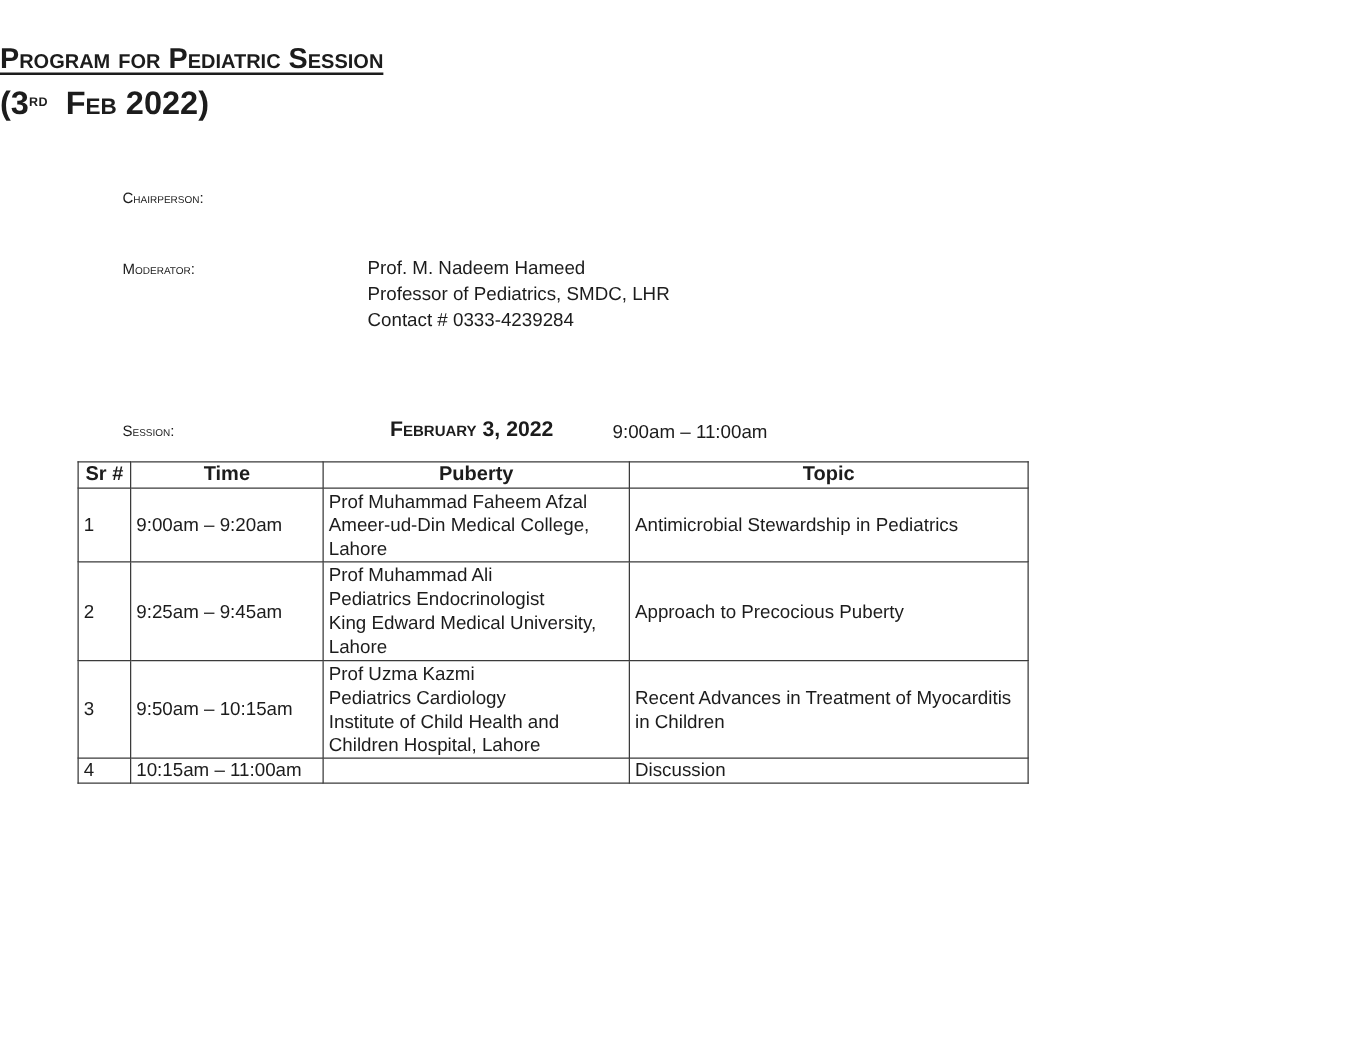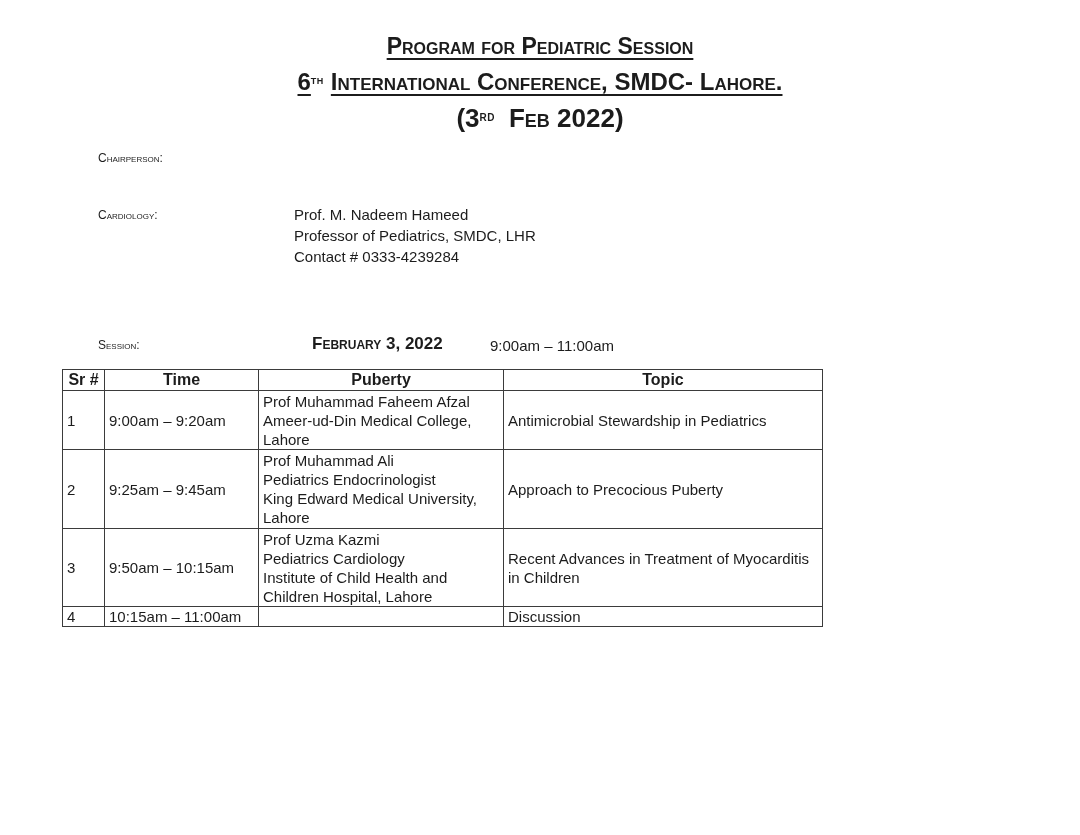--- a/index.html
+++ b/index.html
@@ -16,21 +16,21 @@
     color: #1c1c1c;
     overflow: hidden;
   }
 
   
   .title-block {
     position: absolute;
     top: 30px;
     left: 0;
     width: 1080px;
-    text-align: center;
+    text-align: left;
     font-weight: bold;
   }
   .title-line {
     font-variant: small-caps;
     line-height: 33px;
     white-space: nowrap;
   }
   .title-line.underlined {
     text-decoration: underline;
     text-decoration-thickness: 2px;
@@ -122,27 +122,26 @@
   .col-speaker { width: 245px; }
   .col-topic { width: 319px; }
 </style>
 </head>
 <body>
 
 <div class="page">
 
   <div class="title-block">
     <div class="title-line title-line-1 underlined">Program for Pediatric Session</div>
-    <div class="title-line title-line-2 underlined"><span>6</span><span class="title-sup">th</span><span class="title-rest-2">International Conference, SMDC- Lahore.</span></div>
     <div class="title-line title-line-3"><span>(3</span><span class="title-sup">rd</span><span class="title-rest-3">Feb 2022)</span></div>
   </div>
 
   <div class="side-label chairperson-label">Chairperson:</div>
 
-  <div class="side-label moderator-label">Cardiology:</div>
+  <div class="side-label moderator-label">Moderator:</div>
   <div class="value-block moderator-values">Prof. M. Nadeem Hameed
 Professor of Pediatrics, SMDC, LHR
 Contact # 0333-4239284</div>
 
   <div class="side-label session-label">Session:</div>
   <div class="session-date">February 3, 2022</div>
   <div class="session-time">9:00am – 11:00am</div>
 
   <table class="schedule">
     <colgroup>

